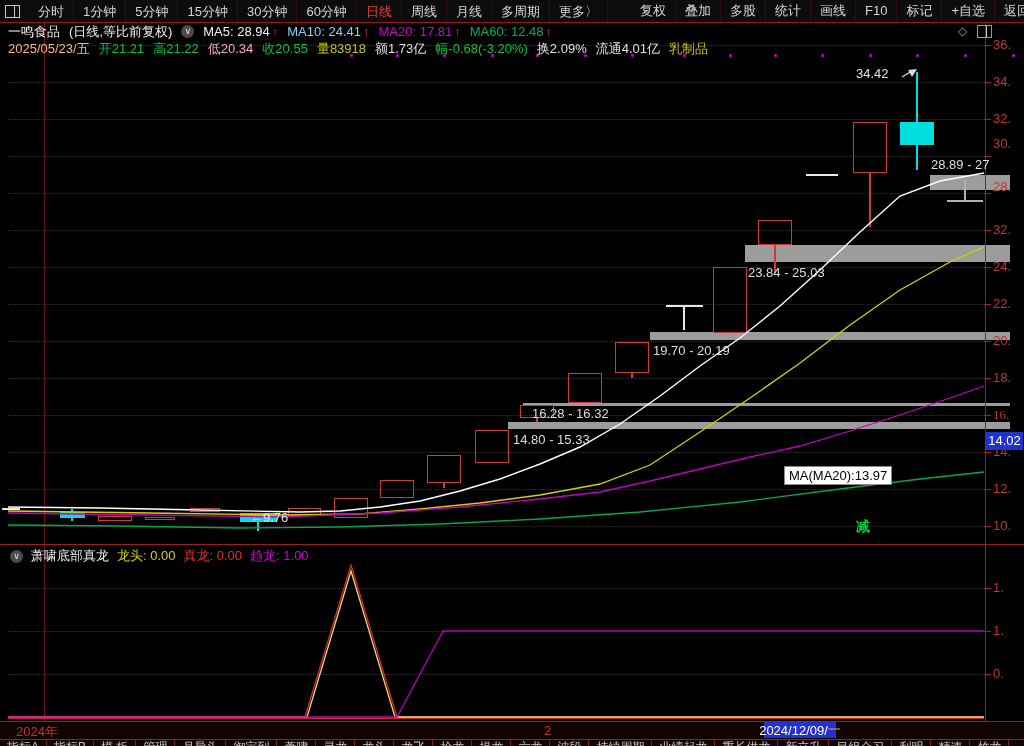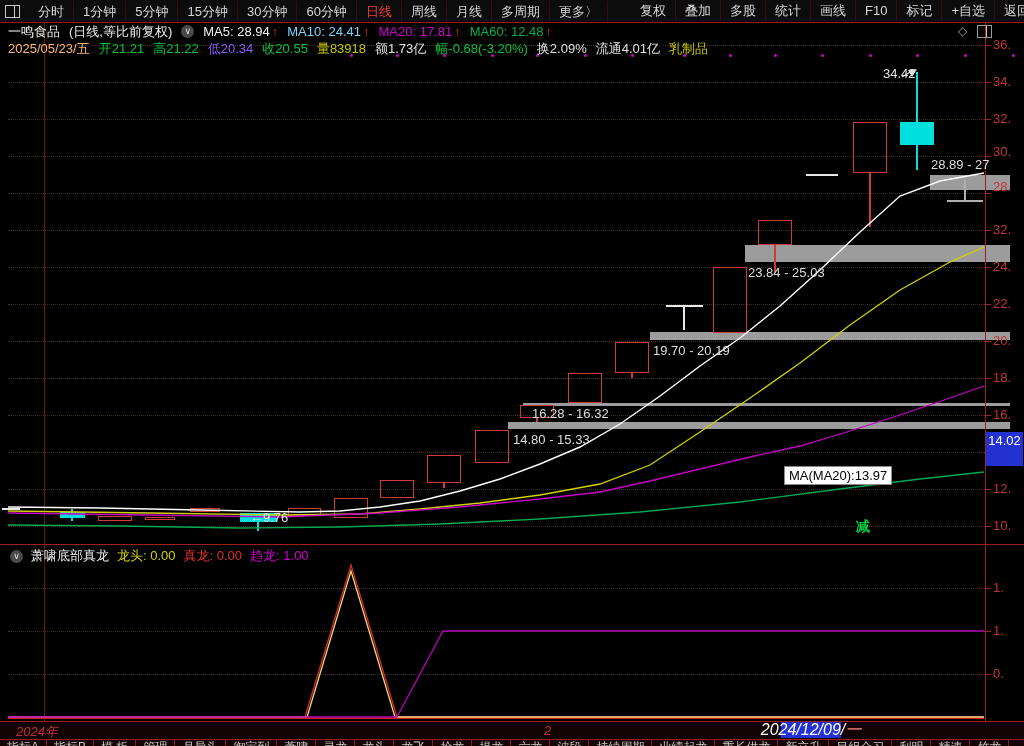--- a/index.html
+++ b/index.html
@@ -41,24 +41,24 @@
   .ann{position:absolute;color:#e4e4e4;font-size:13px;z-index:40;white-space:nowrap;}
   .tooltip{position:absolute;background:#fff;color:#000;border:1px solid #8a8a8a;
            font-size:13px;padding:1px 4px;z-index:50;white-space:nowrap;}
   .reduce{position:absolute;color:#00cc44;font-size:14px;font-weight:bold;z-index:40;}
   .cursor-lbl{position:absolute;left:986px;width:37px;background:#2231cf;color:#fff;
               font-size:13px;text-align:center;z-index:46;}
   .subheader{position:absolute;top:547px;left:10px;display:flex;gap:8px;align-items:center;
              z-index:60;font-size:13px;white-space:nowrap;}
   .frameline{position:absolute;background:#9e1d1d;z-index:12;}
   .hit{position:absolute;z-index:15;background:transparent;}
-  .timeaxis{position:absolute;top:722px;left:0;width:1024px;height:17px;background:#120303;z-index:60;font-style:italic;}
+  .timeaxis{position:absolute;top:722px;left:0;width:1024px;height:17px;background:#120303;z-index:60;}
   .ta-item{position:absolute;top:1px;color:#c03030;font-size:13px;}
-  .ta-cursor{position:absolute;left:781px;top:0;width:60px;height:16px;background:#2231cf;
-             color:#fff;font-size:16px;display:flex;justify-content:center;align-items:center;}
+  .ta-cursor{position:absolute;left:764px;top:0;width:72px;height:16px;background:#2231cf;
+             color:#fff;font-size:13px;display:flex;justify-content:center;align-items:center;}
   .ta-wd{color:#ff8484;}
   .tabbar{position:absolute;top:740px;left:0;width:1024px;height:6px;overflow:hidden;
           background:#160404;z-index:60;display:flex;}
   .tab{flex:0 0 auto;color:#c8c8c8;font-size:12px;line-height:13px;padding:1px 7px 0;
        border-right:1px solid #7e1d1d;white-space:nowrap;}
   svg#overlay{position:absolute;left:0;top:0;z-index:30;pointer-events:none;}
 </style>
 </head>
 <body>
 
@@ -118,21 +118,21 @@
   <div class="r2icons">
     <span>◇</span>
     <span class="winicon" style="margin:0;border-color:#9a9a9a;"></span>
   </div>
 
   <div class="row3">
     <span style="color:#fdba74">2025/05/23/五</span>
     <span id="ohlcfields" style="display:inline-flex;gap:9px;">
         <span style="color: rgb(0, 196, 60);">开21.21</span>
         <span style="color: rgb(0, 196, 60);">高21.22</span>
-        <span style="color: #8b5cf6;">低20.34</span>
+        <span style="color: #f9a8d4;">低20.34</span>
         <span style="color: rgb(0, 196, 60);">收20.55</span>
         <span style="color: rgb(200, 200, 0);">量83918</span>
         <span style="color: rgb(224, 224, 224);">额1.73亿</span>
         <span style="color: rgb(0, 196, 60);">幅-0.68(-3.20%)</span>
         <span style="color: rgb(224, 224, 224);">换2.09%</span>
         <span style="color: rgb(224, 224, 224);">流通4.01亿</span>
         <span style="color: rgb(200, 200, 0);">乳制品</span>
       </span>
   </div>
 
@@ -262,53 +262,53 @@
     <div class="dot" style="left: 584px; top: 54px;"></div>
     <div class="dot" style="left: 631px; top: 54px;"></div>
     <div class="dot" style="left: 683px; top: 54px;"></div>
     <div class="dot" style="left: 729px; top: 54px;"></div>
     <div class="dot" style="left: 774px; top: 54px;"></div>
     <div class="dot" style="left: 821px; top: 54px;"></div>
     <div class="dot" style="left: 869px; top: 54px;"></div>
     <div class="dot" style="left: 916px; top: 54px;"></div>
     <div class="dot" style="left: 964px; top: 54px;"></div>
     <div class="dot" style="left: 1012px; top: 54px;"></div>
-    <div class="ann" style="left: 856px; top: 66px; margin-left: 27px;">34.42</div>
+    <div class="ann" style="left: 856px; top: 66px;">34.42</div>
     <div class="ann" style="left: 250px; top: 510px;">←9.76</div>
     <div class="tooltip" style="left: 784px; top: 466px;">MA(MA20):13.97</div>
     <div class="reduce" style="left: 856px; top: 518px;">减</div>
     <div class="tick" style="top: 45px;"></div>
     <div class="axis-lbl" style="top: 37px; z-index: 44;">36.</div>
     <div class="tick" style="top: 82px;"></div>
     <div class="axis-lbl" style="top: 74px; z-index: 44;">34.</div>
     <div class="tick" style="top: 119px;"></div>
     <div class="axis-lbl" style="top: 111px; z-index: 44;">32.</div>
     <div class="tick" style="top: 156px;"></div>
-    <div class="axis-lbl" style="top: 144px; z-index: 44;">30.</div>
+    <div class="axis-lbl" style="top: 136px; z-index: 44;">30.</div>
     <div class="tick" style="top: 193px;"></div>
     <div class="axis-lbl" style="top: 179px; z-index: 44;">28.</div>
     <div class="tick" style="top: 230px;"></div>
     <div class="axis-lbl" style="top: 222px; z-index: 44;">32.</div>
     <div class="tick" style="top: 267px;"></div>
     <div class="axis-lbl" style="top: 259px; z-index: 44;">24.</div>
     <div class="tick" style="top: 304px;"></div>
     <div class="axis-lbl" style="top: 296px; z-index: 44;">22.</div>
     <div class="tick" style="top: 341px;"></div>
     <div class="axis-lbl" style="top: 333px; z-index: 44;">20.</div>
     <div class="tick" style="top: 378px;"></div>
     <div class="axis-lbl" style="top: 370px; z-index: 44;">18.</div>
     <div class="tick" style="top: 415px;"></div>
-    <div class="axis-lbl" style="top: 407px; z-index: 44;">16.</div>
+    <div class="axis-lbl" style="top: 407px; z-index: 44; font-family: Liberation Serif, serif;">16.</div>
     <div class="tick" style="top: 452px;"></div>
     <div class="axis-lbl" style="top: 444px; z-index: 44;">14.</div>
     <div class="tick" style="top: 489px;"></div>
     <div class="axis-lbl" style="top: 481px; z-index: 44;">12.</div>
     <div class="tick" style="top: 526px;"></div>
     <div class="axis-lbl" style="top: 518px; z-index: 44;">10.</div>
-    <div class="cursor-lbl" style="top: 432px; height: 34px; line-height: 18px;">14.02</div>
+    <div class="cursor-lbl" style="top: 432px; height: 18px; line-height: 18px;">14.02</div>
     <div class="tick" style="top: 588px;"></div>
     <div class="axis-lbl" style="top: 580px;">1.</div>
     <div class="tick" style="top: 631px;"></div>
     <div class="axis-lbl" style="top: 623px;">1.</div>
     <div class="tick" style="top: 674px;"></div>
     <div class="axis-lbl" style="top: 666px;">0.</div>
     <div class="frameline" style="left: 985px; top: 22px; width: 1px; height: 717px;"></div>
     <div class="frameline" style="left: 0px; top: 544px; width: 1024px; height: 1px;"></div>
     <div class="frameline" style="left: 8px; top: 717px; width: 976px; height: 2px; background: rgb(201, 34, 34);"></div>
     <div class="frameline" style="left: 0px; top: 721px; width: 1024px; height: 1px;"></div>

